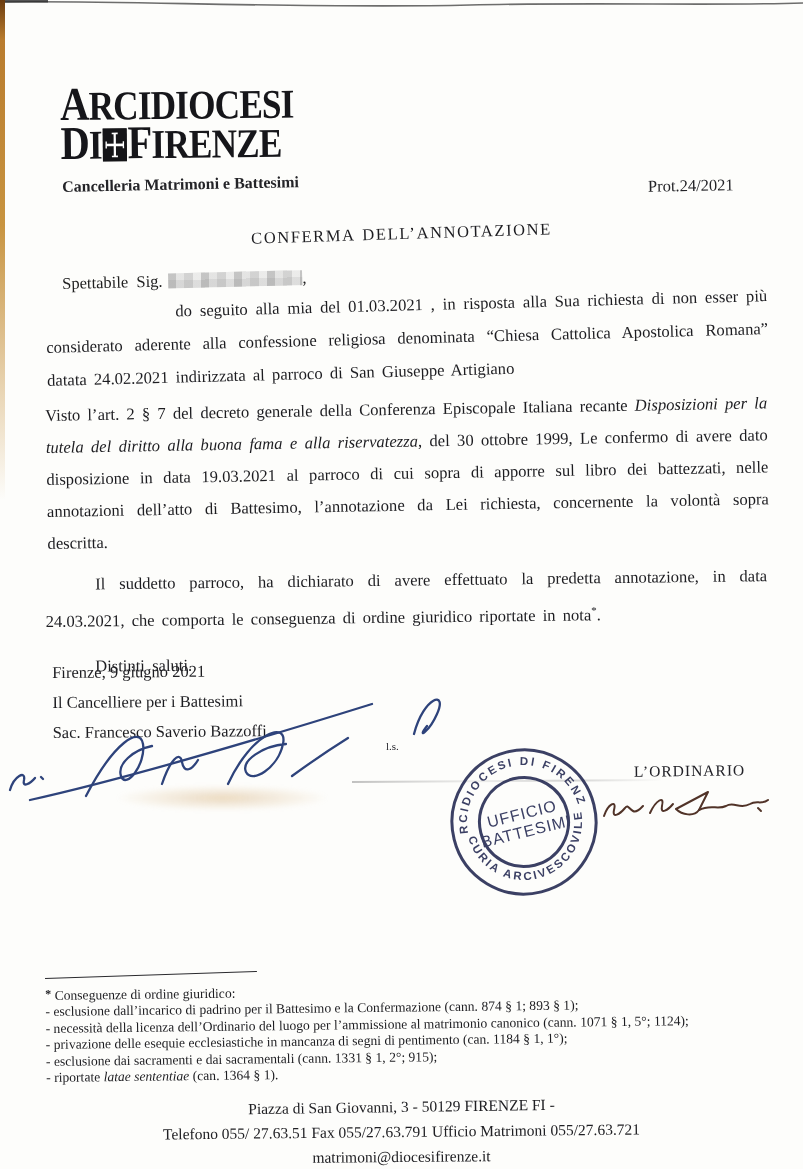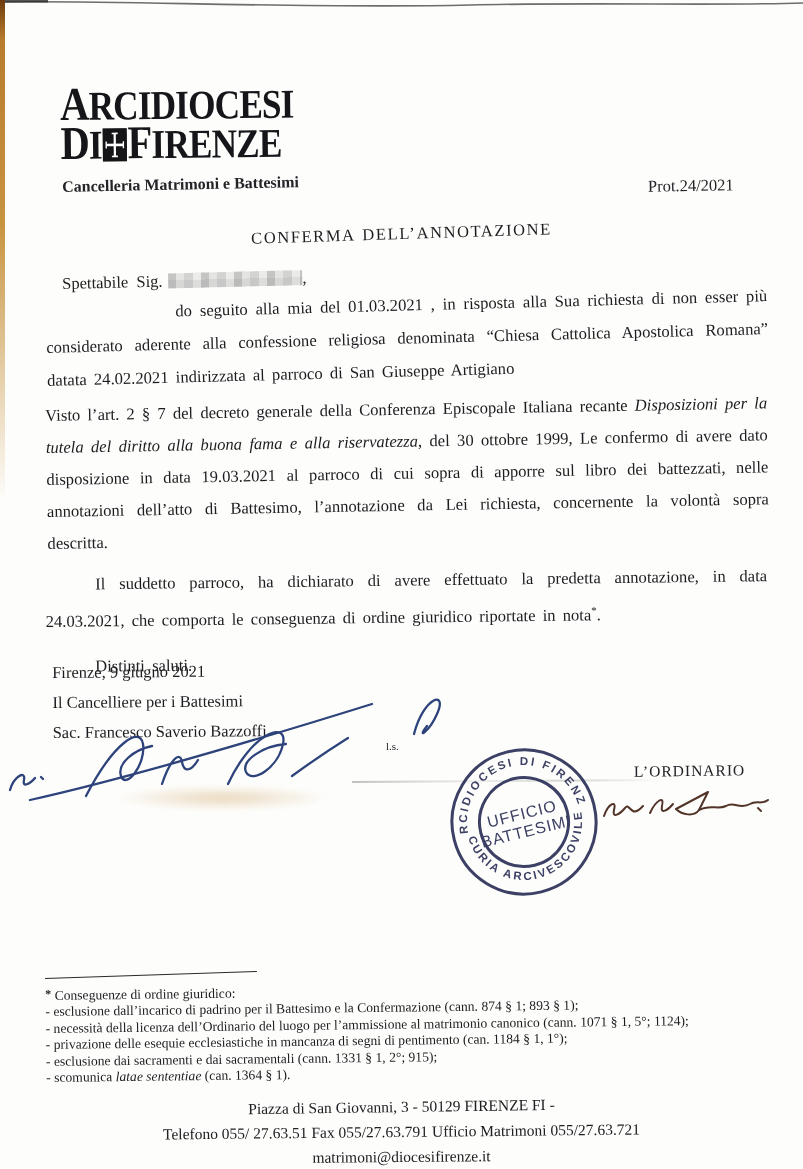--- a/index.html
+++ b/index.html
@@ -193,21 +193,21 @@
     </g>
   </svg>
 
   <div class="footnotes">
     <div class="fn-divider"></div>
     <div class="fn-line fn-head"><sup>*</sup><span> Conseguenze di ordine giuridico:</span></div>
     <div class="fn-line">- esclusione dall’incarico di padrino per il Battesimo e la Confermazione (cann. 874 § 1; 893 § 1);</div>
     <div class="fn-line">- necessità della licenza dell’Ordinario del luogo per l’ammissione al matrimonio canonico (cann. 1071 § 1, 5°; 1124);</div>
     <div class="fn-line">- privazione delle esequie ecclesiastiche in mancanza di segni di pentimento (can. 1184 § 1, 1°);</div>
     <div class="fn-line">- esclusione dai sacramenti e dai sacramentali (cann. 1331 § 1, 2°; 915);</div>
-    <div class="fn-line"><span>- scomunica </span><span class="it">latae sententiae</span><span> (can. 1364 § 1).</span></div>
+    <div class="fn-line"><span>- riportate </span><span class="it">latae sententiae</span><span> (can. 1364 § 1).</span></div>
   </div>
 
   <div class="footer">
     <div class="f1">Piazza di San Giovanni, 3 - 50129 FIRENZE FI -</div>
     <div class="f2">Telefono 055/ 27.63.51 Fax 055/27.63.791 Ufficio Matrimoni 055/27.63.721</div>
     <div class="f3">matrimoni@diocesifirenze.it</div>
   </div>
 
 </div>
 

